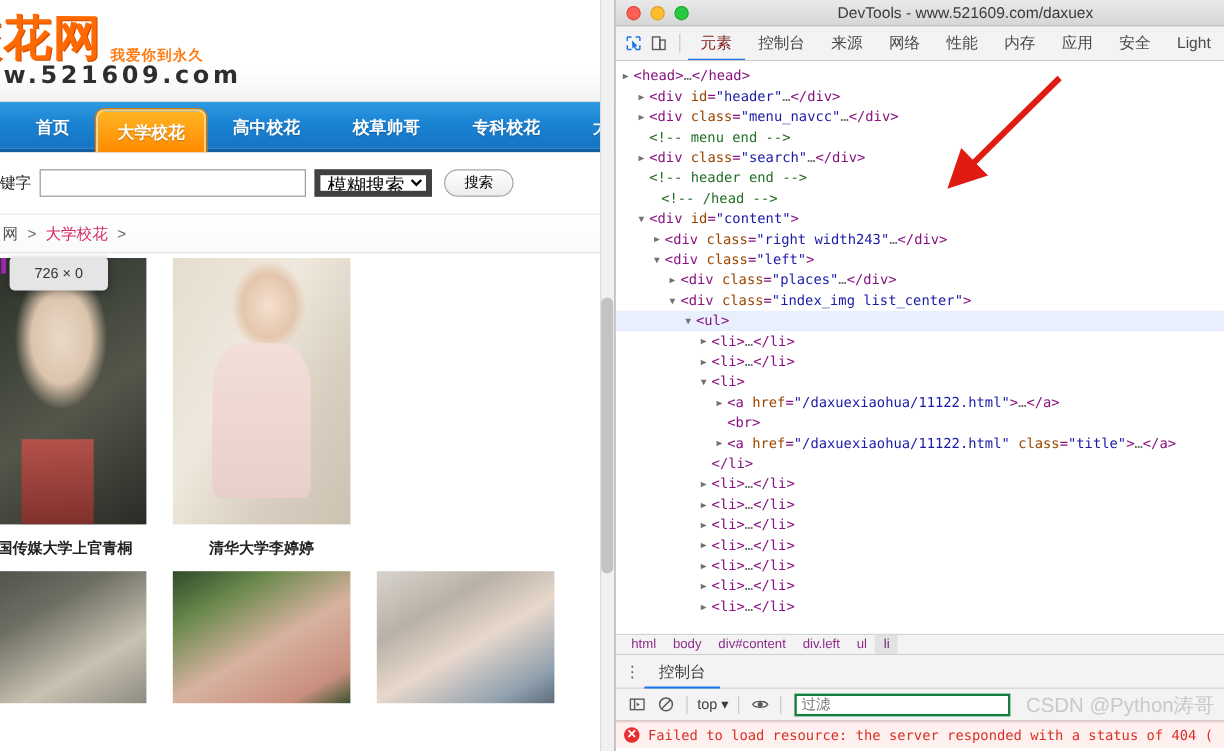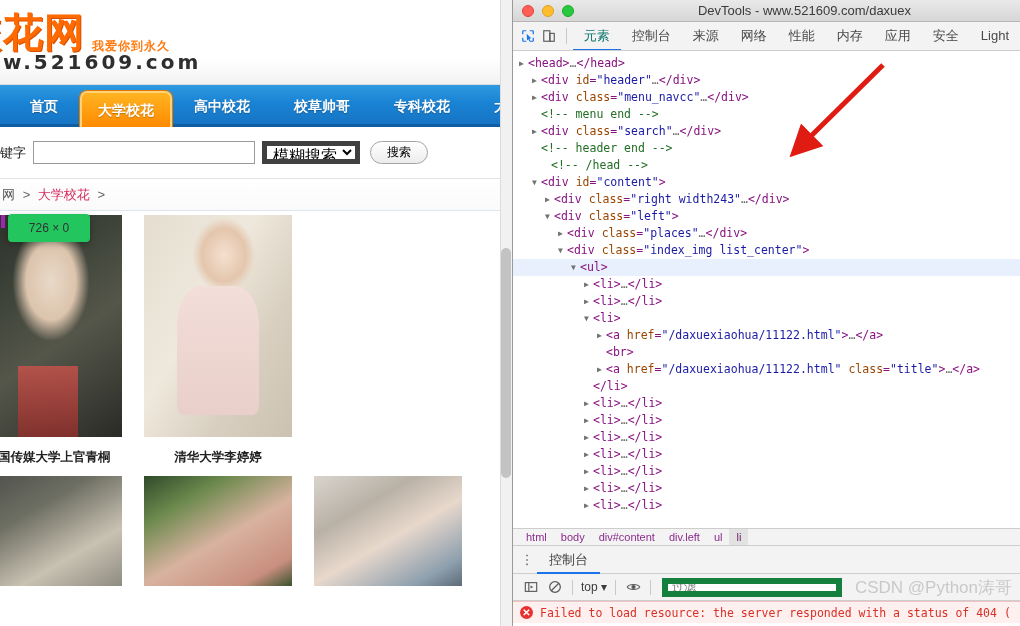--- a/index.html
+++ b/index.html
@@ -135,21 +135,21 @@
   }
   #breadcrumb .bc-home { color: #555; }
   #breadcrumb .bc-sep { color: #666; margin: 0 4px; }
   #breadcrumb .bc-cur { color: #d62b5e; }
 
   
   #inspect-tooltip {
     position: absolute;
     left: 8px; top: 214px;
     width: 82px; height: 28px;
-    background: #22c55e;
+    background: #e5e5e5;
     border-radius: 4px;
     box-shadow: 0 2px 6px rgba(0,0,0,0.28);
     display: flex; align-items: center; justify-content: center;
     font-size: 12px; color: #333;
     z-index: 40;
   }
   #inspect-marker {
     position: absolute; left: 1px; top: 215px;
     width: 4px; height: 13px; background: #9c27b0;
     z-index: 41;
@@ -271,21 +271,21 @@
   .dt-tab {
     font-size: 13px;
     color: #4a4a4a;
     padding: 0 11px;
     line-height: 28px;
     height: 29px;
     white-space: nowrap;
     cursor: pointer;
   }
   .dt-tab.active {
-    color: #0f766e;
+    color: #7f1d1d;
     box-shadow: inset 0 -2px 0 #1a73e8;
   }
 
   #dom-tree {
     position: relative;
     height: 477px;
     background: #ffffff;
     overflow: hidden;
     padding: 4px 0 0 0;
     font-family: "DejaVu Sans Mono", monospace;
@@ -373,21 +373,21 @@
     cursor: pointer;
   }
   .ct-sep { width: 1px; height: 15px; background: #c9c9c9; margin: 0 5px; }
   #ctx-select {
     font-size: 12px; color: #3c3c3c; cursor: pointer;
     padding: 0 3px; white-space: nowrap;
   }
   #console-filter {
     margin-left: 6px;
     width: 180px; height: 19px;
-    border: 6px solid #15803d;
+    border: 2px solid #15803d;
     background: #fff;
     font-size: 12px;
     padding: 0 4px;
     font-family: "Liberation Sans", sans-serif;
     color: #444;
   }
   #csdn-watermark {
     position: absolute; right: 8px; top: 2px;
     font-size: 17px; color: #c9c9c9;
     white-space: nowrap;

